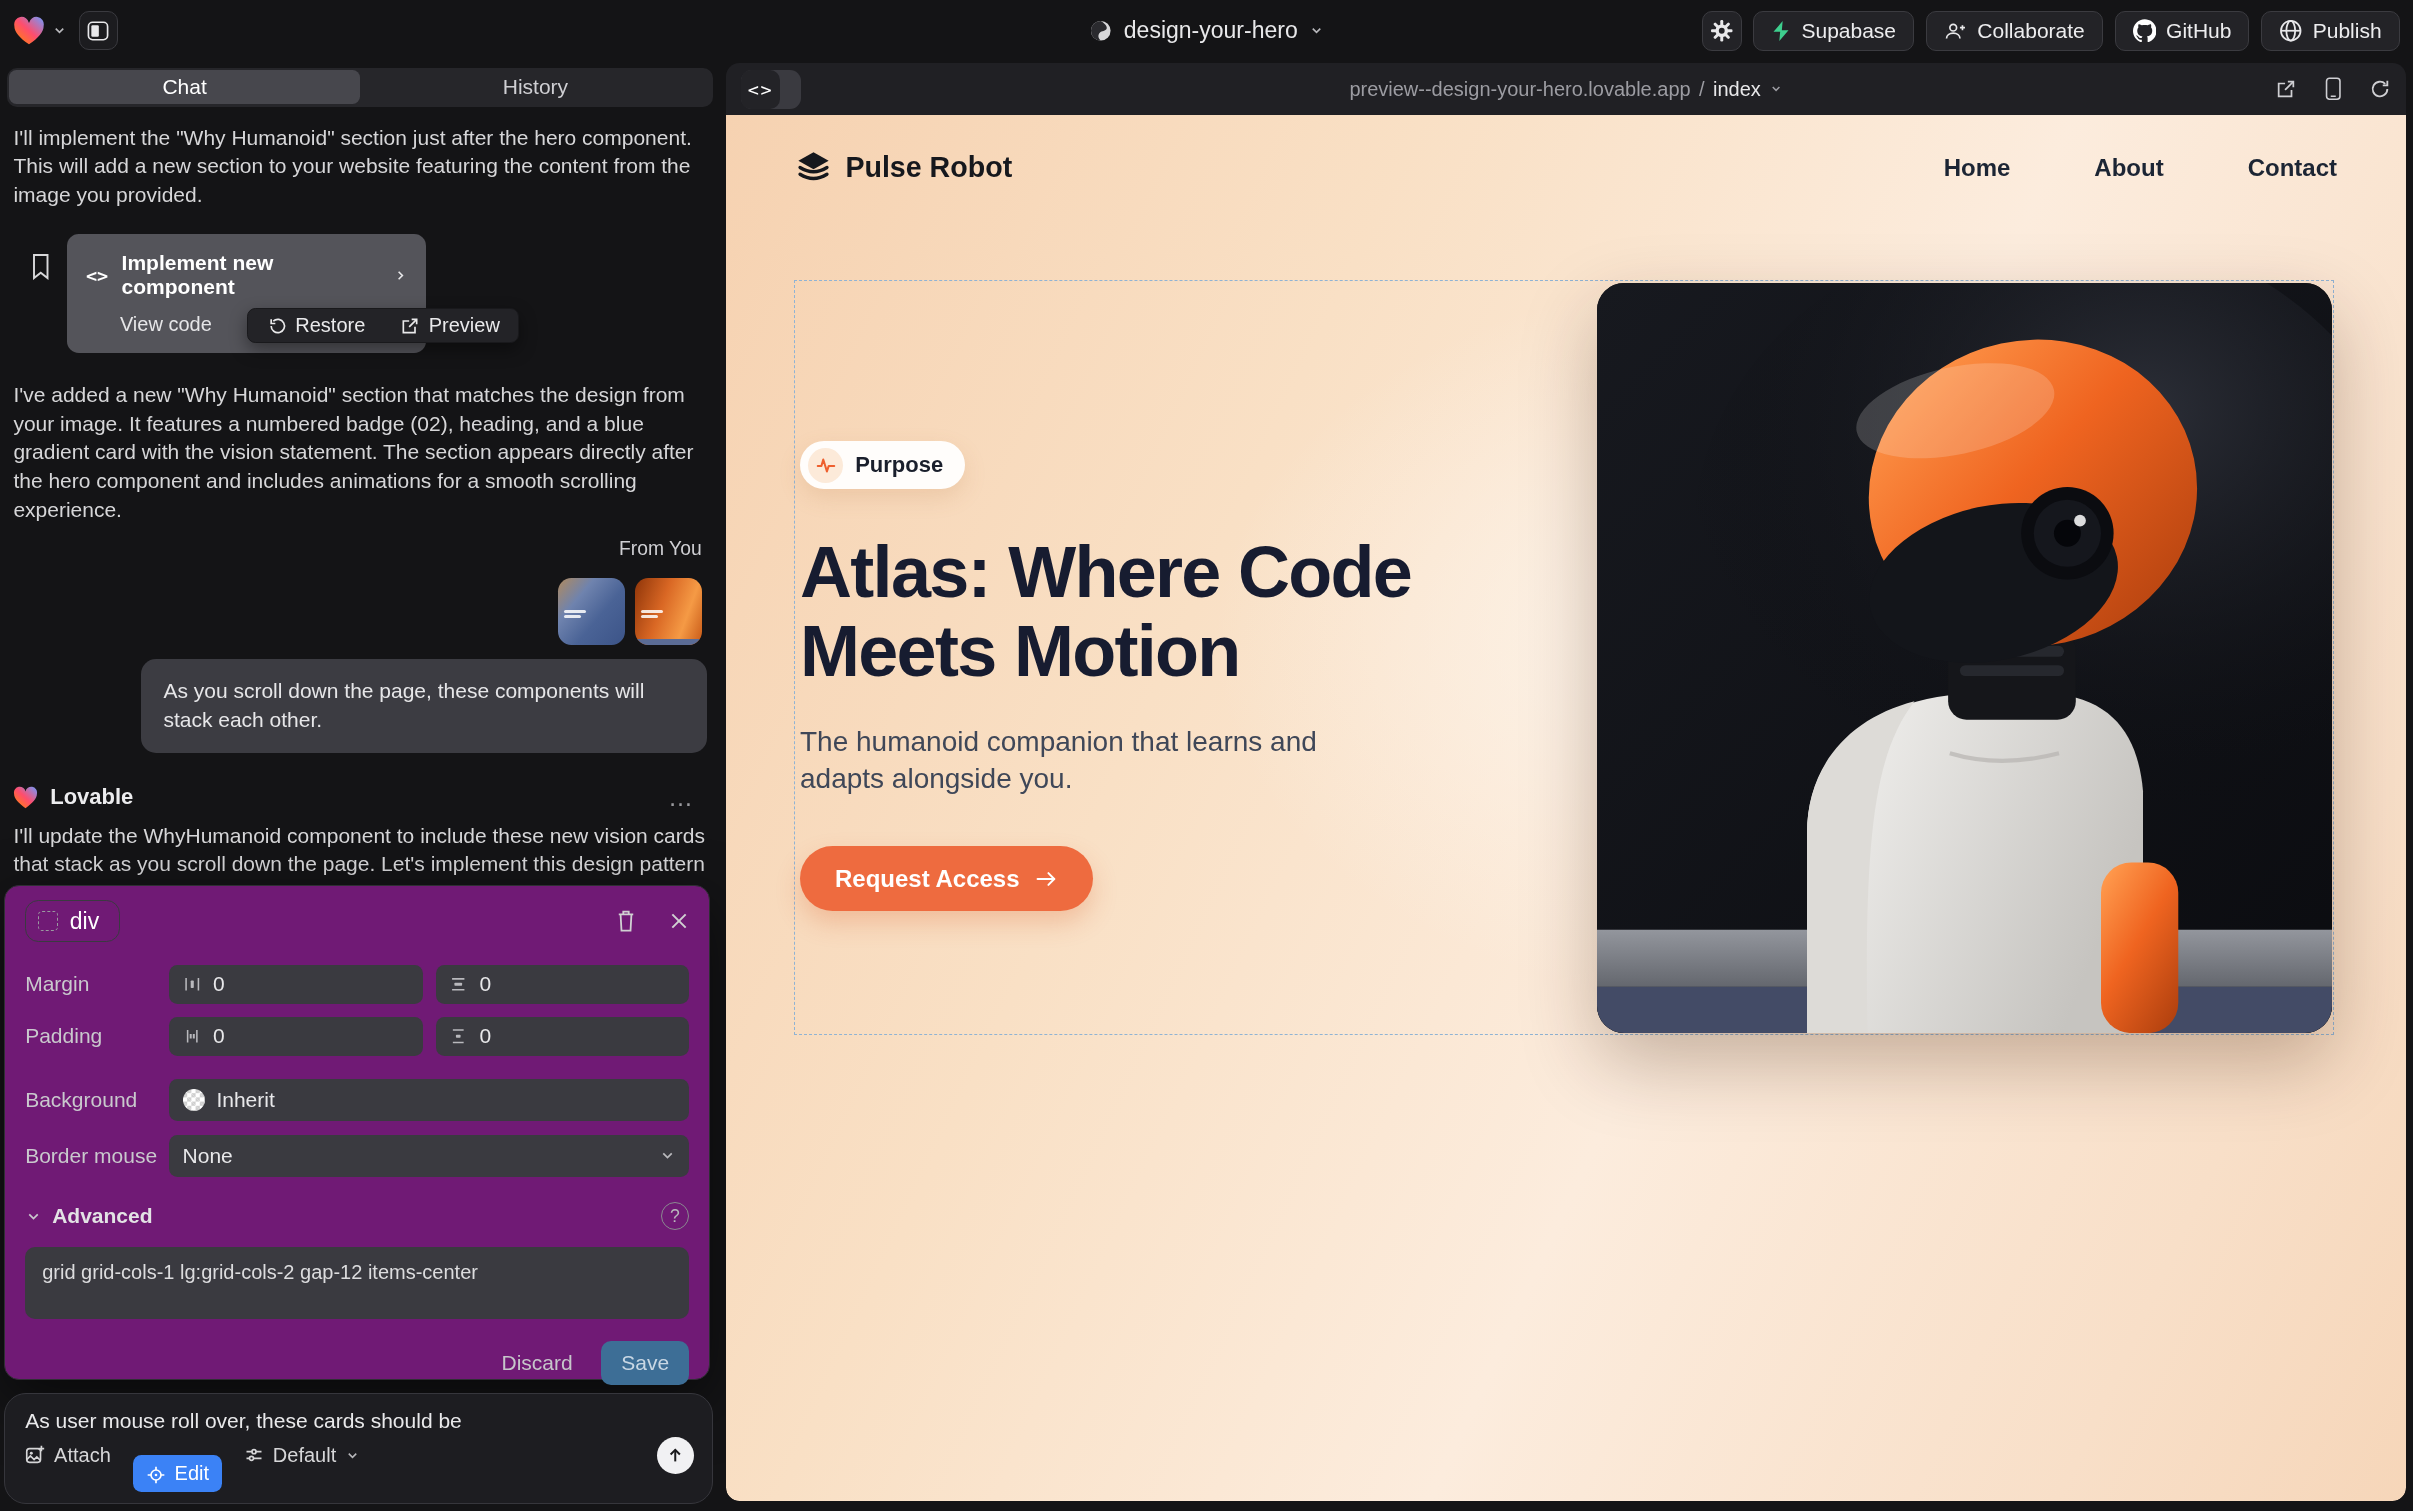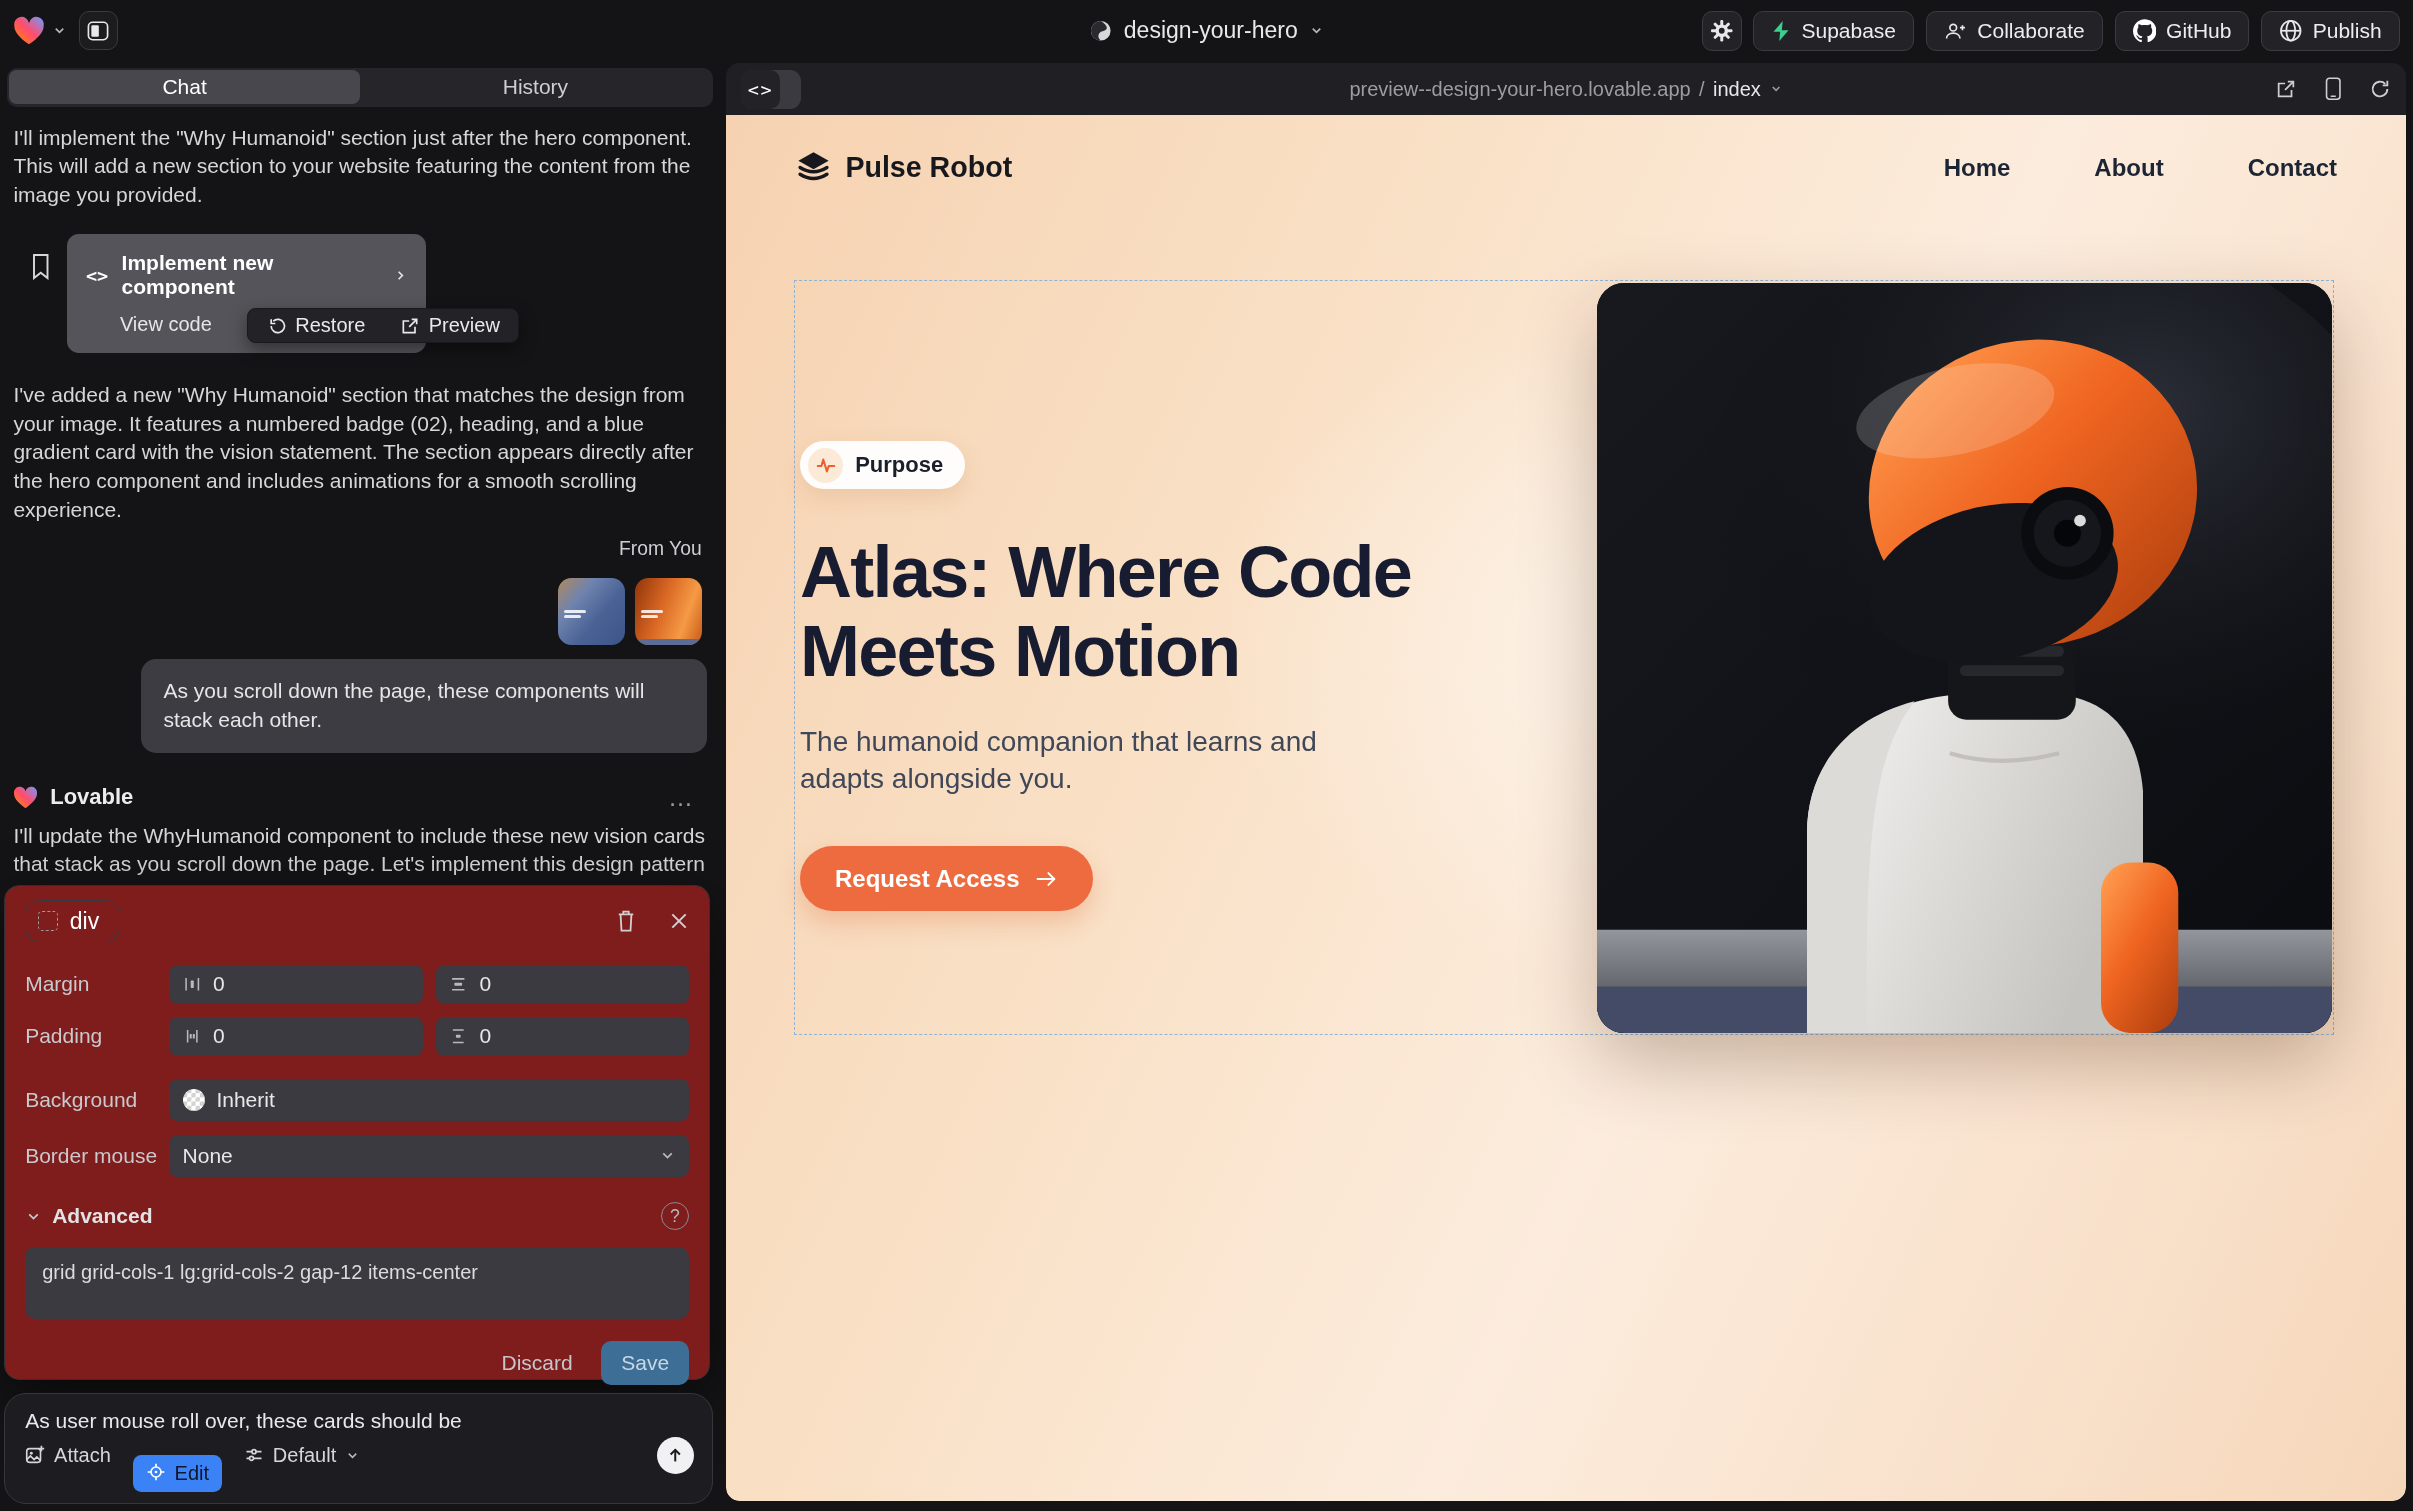--- a/index.html
+++ b/index.html
@@ -48,21 +48,21 @@
 
   .bubble { margin-top:13.4px; margin-left:128px; background:#3c3c42; border-radius:15px; padding:18.5px 22px; font-size:21px; line-height:28.6px; color:#e6e6e8; }
   .lovable-row { margin-top:30px; display:flex; align-items:center; gap:11.8px; }
   .lovable-name { font-size:22px; font-weight:700; color:#ececee; }
   .dots { margin-left:auto; color:#9a9a9e; font-size:25px; padding-right:11.8px; letter-spacing:1.7px; }
   .msg3 { margin-top:10px; }
   .partial-row { display:flex; margin-top:15px; }
   .partial-card { width:359px; height:39px; background:#4c4c52; border-radius:11.8px; }
 
   
-  .inspector { position:absolute; left:4.2px; top:824px; width:706px; height:495px; background:#7f1d1d; border:0.8px solid #2f2f34; border-radius:15px; box-shadow:0 20px 59px rgba(0,0,0,.55); padding:15px 20px; }
+  .inspector { position:absolute; left:4.2px; top:824px; width:706px; height:495px; background:#701a75; border:0.8px solid #2f2f34; border-radius:15px; box-shadow:0 20px 59px rgba(0,0,0,.55); padding:15px 20px; }
   .insp-header { display:flex; align-items:center; height:40px; }
   .tag-chip { display:flex; align-items:center; gap:11.8px; border:0.8px solid #3a3a40; border-radius:13.4px; padding:6.7px 20px 6.7px 11.8px; font-size:23px; color:#fff; }
   .dashed-sq { width:20px; height:20px; border:1.7px dashed #9a9aa0; border-radius:4.2px; }
   .insp-header-icons { margin-left:auto; display:flex; gap:32px; align-items:center; }
   .insp-row { display:flex; align-items:center; margin-top:23.5px; }
   .insp-row.tight { margin-top:13.4px; }
   .row-label { width:144px; font-size:21px; color:#c9c9cd; flex:none; }
   .inputs { display:flex; gap:13.4px; flex:1; }
   .inp { flex:1; height:39px; background:#3a3a40; border-radius:8.4px; display:flex; align-items:center; gap:11.8px; padding:0 13.4px; font-size:21px; color:#e8e8ea; }
   .inp.tall { height:42px; }
@@ -74,21 +74,21 @@
   .classes-box { margin-top:17px; width:100%; height:72px; background:#3a3a40; border:none; border-radius:10px; padding:13.4px 17px; font-size:20px; color:#dcdcde; font-family:"Liberation Sans",sans-serif; resize:none; position:relative; }
   .insp-footer { display:flex; justify-content:flex-end; align-items:center; gap:28.6px; margin-top:18.5px; }
   .discard-btn { font-size:21px; color:#c6c6ca; }
   .save-btn { background:#3d6e96; color:#c8d7e4; font-size:21px; padding:10px 20px; border-radius:10px; }
 
   
   .composer { position:absolute; left:4.2px; bottom:7.6px; width:709px; height:111px; background:#1d1d21; border:0.8px solid #36363c; border-radius:22px; padding:15px 20px; }
   .draft { font-size:21px; color:#e9e9eb; }
   .composer-row { position:absolute; left:18.5px; right:18.5px; bottom:11.8px; display:flex; align-items:center; gap:22px; }
   .comp-act { display:flex; align-items:center; gap:8.4px; font-size:20px; color:#d6d6d8; }
-  .edit-pill { display:flex; align-items:flex-start; gap:8.4px; background:#3b82f6; border-radius:8.4px; padding:6.7px 13.4px; font-size:20px; color:#0f172a;margin-top:36px; }
+  .edit-pill { display:flex; align-items:flex-end; gap:8.4px; background:#3b82f6; border-radius:8.4px; padding:6.7px 13.4px; font-size:20px; color:#ffffff;margin-top:36px; }
   .send-btn { margin-left:auto; width:37px; height:37px; border-radius:50%; background:#f1f1f3; display:flex; align-items:center; justify-content:center; }
 
   
   .preview { position:absolute; left:726px; top:63px; width:1680px; height:1438px; background:#202024; border-radius:13.4px; overflow:hidden; display:flex; flex-direction:column; }
   .preview-header { height:52px; display:flex; align-items:center; padding:0 15px; position:relative; flex:none; }
   .code-toggle { display:flex; align-items:center; background:#3a3a40; border-radius:11px; height:39px; width:60px; }
   .code-seg { width:39px; height:39px; background:#232327; border-radius:10px; display:flex; align-items:center; justify-content:center; font-size:18.5px; color:#fff; font-family:"DejaVu Sans Mono",monospace; letter-spacing:1.7px; }
   .url { position:absolute; left:50%; transform:translateX(-50%); font-size:20px; color:#9c9ca2; display:flex; gap:8.4px; align-items:center; white-space:nowrap; }
   .url .page { color:#e8e8ea; }
   .preview-icons { margin-left:auto; display:flex; gap:27px; align-items:center; color:#cfcfd3; }

